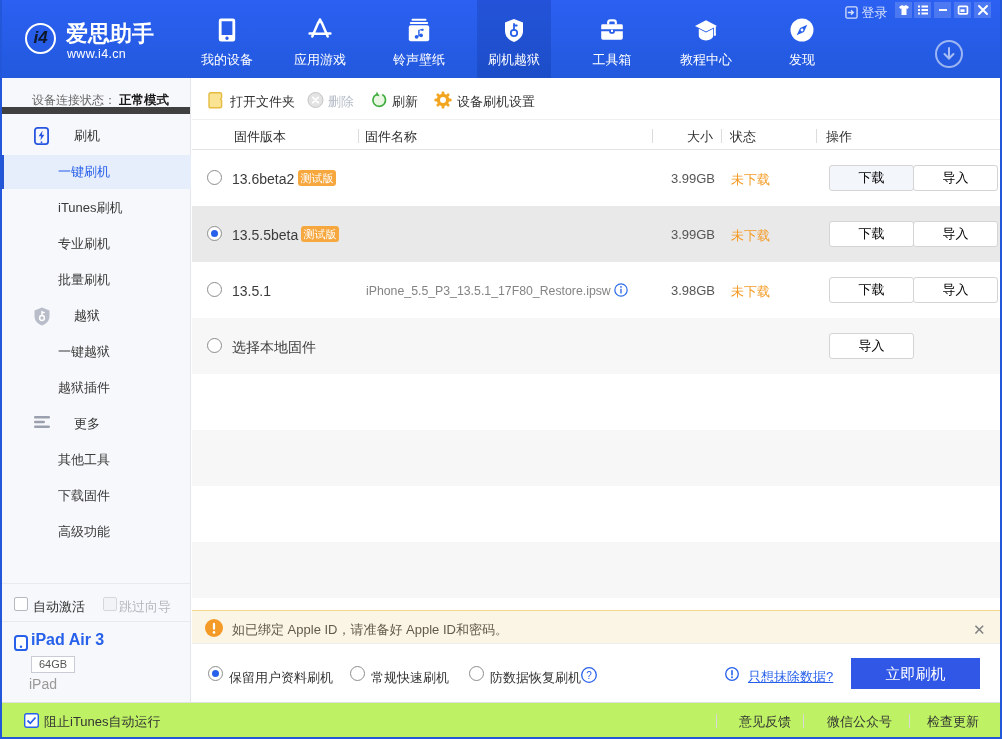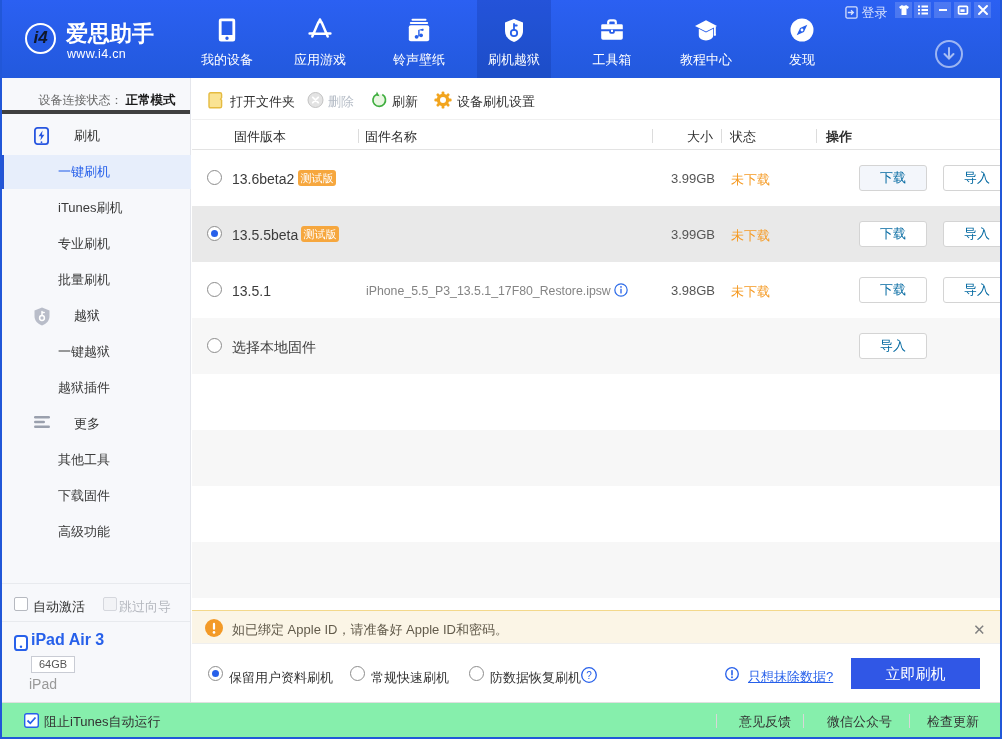--- a/index.html
+++ b/index.html
@@ -13,21 +13,21 @@
 .nav{top:0;width:74px;height:78px;color:#fff;text-align:center;}
 .nav svg{margin-top:17px;}
 .nav .t{font-size:13px;margin-top:4px;}
 .nav.sel{background:rgba(8,28,105,0.18);}
 
 #login{left:845px;top:4px;color:rgba(255,255,255,.8);font-size:13px;}
 .wbtn{top:2px;width:17px;height:16px;background:rgba(255,255,255,.16);color:#fff;text-align:center;}
 #dl{left:935px;top:40px;width:28px;height:28px;border:2px solid rgba(255,255,255,.55);border-radius:50%;}
 
 #sb{left:0;top:78px;width:191px;height:625px;background:#f7f8fb;border-right:1px solid #e4e6ec;border-left:2px solid #2760ea;}
-#sb-status{left:0;top:78px;width:190px;height:36px;border-bottom:4px solid #404040;font-size:12px;color:#666;line-height:45px;padding-left:24px;overflow:visible;text-align:center;}
+#sb-status{left:0;top:78px;width:190px;height:36px;border-bottom:7px solid #404040;font-size:12px;color:#666;line-height:45px;padding-left:32px;overflow:visible;}
 #sb-status b{color:#1a1a1a;font-size:12.5px;margin-left:3px;}
 .sb-sec{left:0;width:191px;height:36px;line-height:36px;font-size:13px;color:#333;}
 .sb-sec svg{position:absolute;left:34px;top:50%;margin-top:-9px;}
 .sb-sec span{position:absolute;left:74px;}
 .sb-item{left:0;width:191px;height:34px;line-height:34px;font-size:13px;color:#3a3a3a;padding-left:58px;}
 .sb-item.sel{background:#e7eefb;color:#2760ea;border-left:4px solid #2554d4;padding-left:54px;}
 
 #sb-div1{left:2px;top:583px;width:188px;height:1px;background:#e8eaee;}
 #sb-div2{left:2px;top:621px;width:188px;height:1px;background:#e8eaee;}
 .ck{width:14px;height:14px;border:1px solid #b6b9c0;background:#fff;border-radius:2px;}
@@ -44,37 +44,37 @@
 #thead i{position:absolute;top:9px;width:1px;height:14px;background:#dcdcdc;}
 .row{left:192px;width:808px;height:56px;}
 .radio{position:absolute;left:15px;top:20px;width:15px;height:15px;border:1px solid #8d8d8d;border-radius:50%;background:#fff;}
 .radio.on{}
 .radio.on::after{content:"";position:absolute;left:3px;top:3px;width:7px;height:7px;background:#2760ea;border-radius:50%;}
 .ver{position:absolute;left:40px;top:21px;font-size:14px;color:#3c3c3c;}
 .tag{position:absolute;left:106px;top:20px;width:38px;height:16px;background:#f6a73e;color:#fff;font-size:11px;text-align:center;line-height:16px;border-radius:3px;}
 .fname{position:absolute;left:174px;top:21px;font-size:12.3px;color:#848484;}
 .fsize{position:absolute;left:468px;top:21px;width:55px;text-align:right;font-size:13px;color:#555;}
 .fst{position:absolute;left:539px;top:21px;font-size:13px;color:#f59a23;}
-.btn{position:absolute;top:15px;width:68px;height:26px;border:1px solid #d4d4d4;border-radius:3px;background:#fff;font-size:13px;color:#0369a1;text-align:center;line-height:24px;margin-left:30px;}
+.btn{position:absolute;top:15px;width:85px;height:26px;border:1px solid #d4d4d4;border-radius:3px;background:#fff;font-size:13px;color:#000000;text-align:center;line-height:24px;}
 .btn.b1{left:637px;}
 .btn.b2{left:721px;}
 
 #notice{left:192px;top:610px;width:808px;height:34px;background:#fbf5e6;border-top:1px solid #f3d88b;border-bottom:1px solid #efefef;}
 #notice .txt{position:absolute;left:40px;top:10px;font-size:13px;color:#625b4b;}
 #nx{position:absolute;left:781px;top:10px;color:#808080;font-size:15px;}
 
 #opts{left:192px;top:645px;width:808px;height:58px;background:#fff;}
 .oradio{position:absolute;top:21px;width:15px;height:15px;border:1px solid #8d8d8d;border-radius:50%;background:#fff;}
 .oradio.on{}
 .oradio.on::after{content:"";position:absolute;left:3px;top:3px;width:7px;height:7px;background:#2760ea;border-radius:50%;}
 .olbl{position:absolute;top:24px;font-size:13px;color:#333;}
 #erase{position:absolute;left:556px;top:23px;font-size:13px;color:#2760ea;text-decoration:underline;}
 #flashbtn{position:absolute;left:659px;top:13px;width:129px;height:31px;background:#3057e6;border-radius:0;color:#fff;font-size:15px;text-align:center;line-height:31px;}
 
-#bstrip{left:0px;top:702px;width:1002px;height:35px;background:#86efac;border-top:1px solid #e0e0e0;}
+#bstrip{left:0px;top:702px;width:1002px;height:35px;background:#bef264;border-top:1px solid #e0e0e0;}
 #bstrip .lnk{position:absolute;top:10px;font-size:13px;color:#333;}
 #bstrip .sep{position:absolute;top:11px;width:1px;height:14px;background:#d8d8d8;}
 
 #frame{left:0;top:0;width:1002px;height:739px;border:2px solid #2157d8;border-top:none;pointer-events:none;z-index:99;}
 </style></head>
 <body>
 <div id="hd" class="abs"></div>
 <div id="logo-c" class="abs">i4</div>
 <div id="logo-t" class="abs">爱思助手</div>
 <div id="logo-u" class="abs">www.i4.cn</div>
@@ -245,21 +245,21 @@
       </g>
       <circle cx="9" cy="9" r="3" fill="#fff"></circle>
     </svg></div>
 <div class="abs titem" style="left:457px;">设备刷机设置</div>
 
 <div id="thead" class="abs">
 <span style="left:42px;">固件版本</span>
 <span style="left:173px;">固件名称</span>
 <span style="left:495px;">大小</span>
 <span style="left:538px;">状态</span>
-<span style="left:634px;font-weight:bold;">操作</span>
+<span style="left:634px;">操作</span>
 <i style="left:166px;"></i>
     <i style="left:460px;"></i>
     <i style="left:529px;"></i>
     <i style="left:624px;"></i>
 </div>
 
 <div class="abs row" style="top:150px;background:#fff;">
 <div class="radio"></div>
     <div class="ver">13.6beta2</div>
     <div class="tag">测试版</div>

